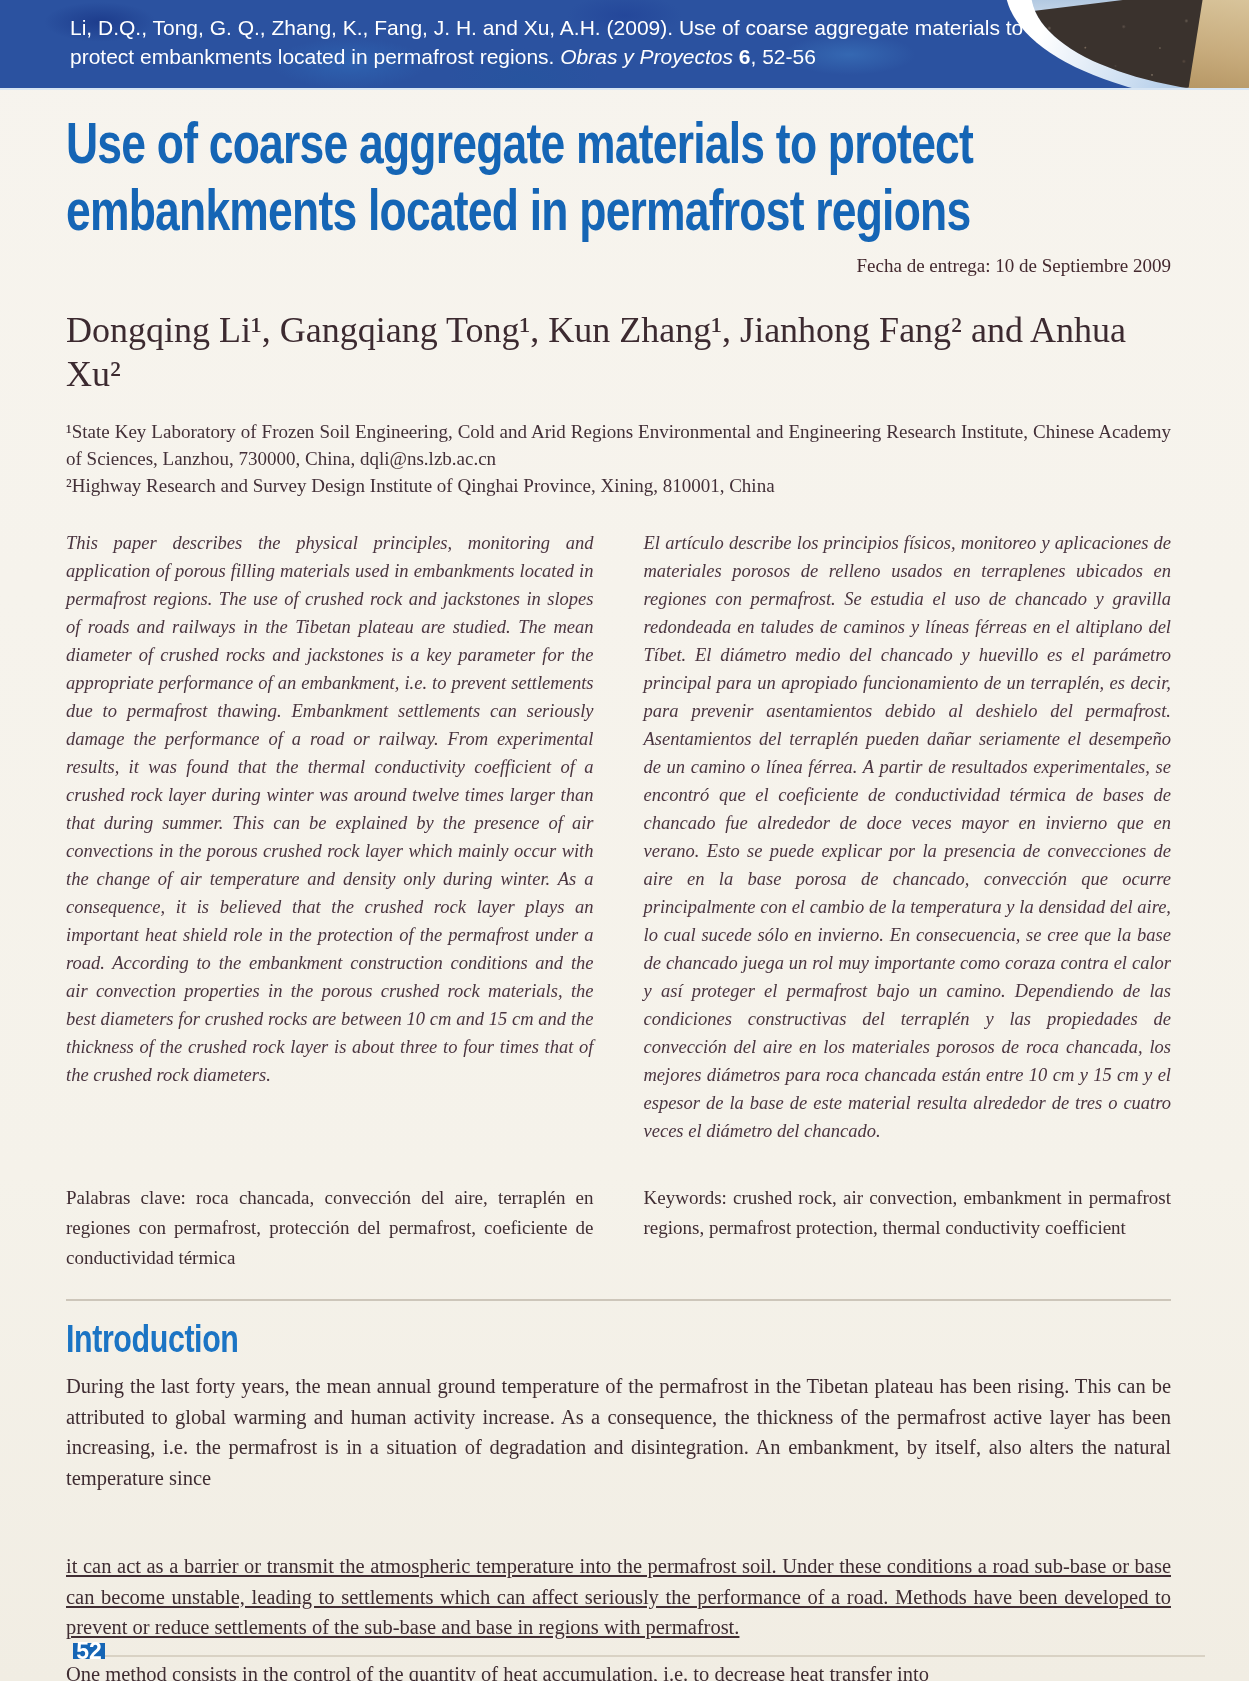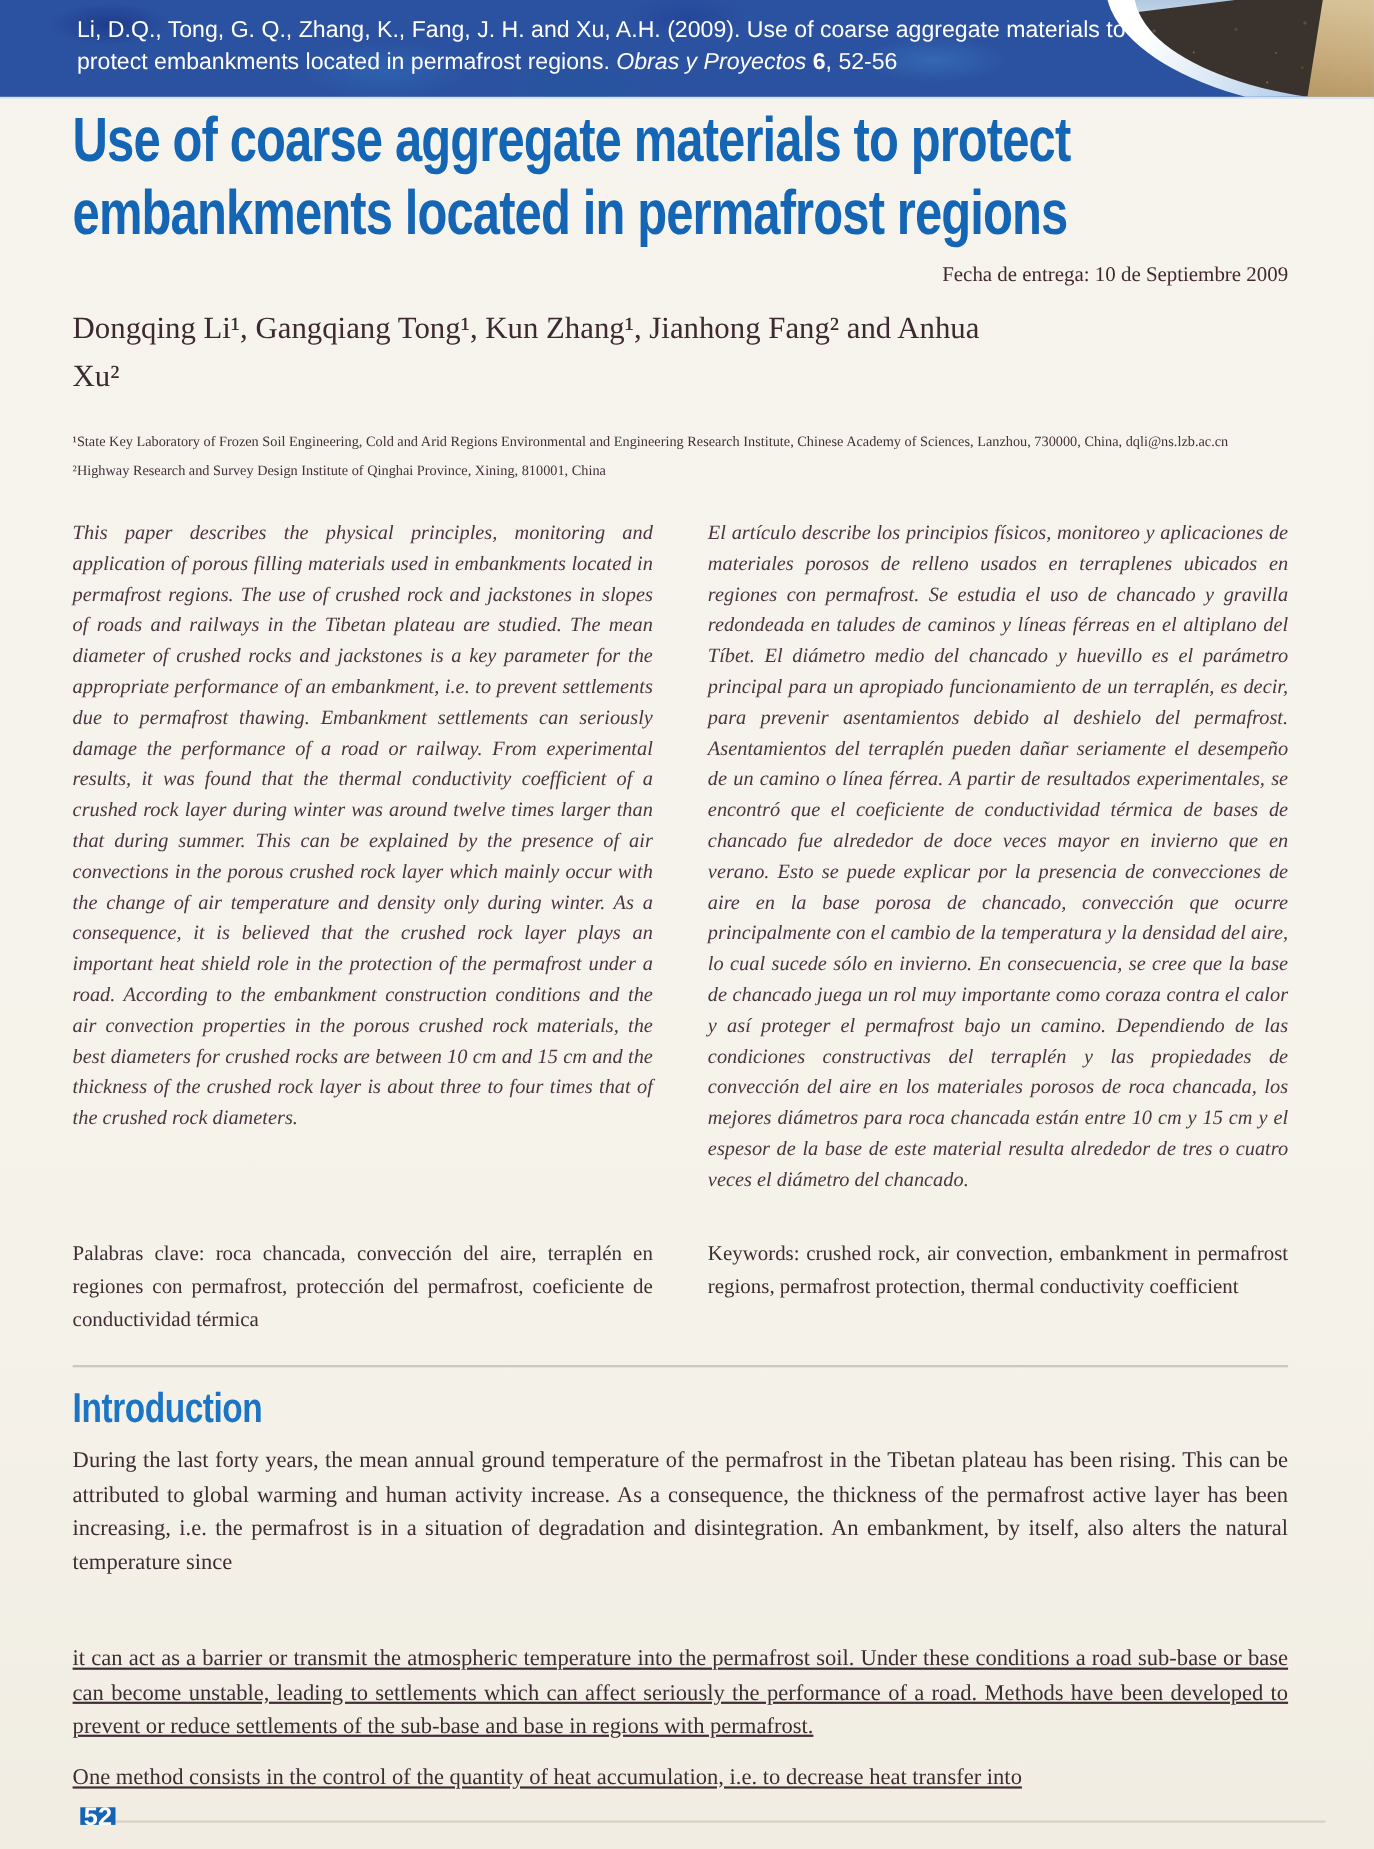--- a/index.html
+++ b/index.html
@@ -65,32 +65,32 @@
   }
   .photo .sand {
     position:absolute; right:-14px; top:4px; width:86px; height:110px;
     transform:rotate(9deg);
     background:linear-gradient(180deg,#d9c59c 0%,#c7ab7c 55%,#b2925f 100%);
   }
 
   
   .content { position:relative; width:1105px; margin-left:66px; }
 
-  h1 { margin-top:4px; }
+  h1 { margin-top:20px; }
   .title-line {
     font-family:"Liberation Sans", sans-serif; font-weight:bold;
     font-size:57px; line-height:67px; letter-spacing:-1px; color:#1565b5;
     white-space:nowrap; transform:scaleX(0.78); transform-origin:left;
   }
 
   .dates { margin-top:8px; text-align:right; font-size:19px; line-height:28px; color:#43282e; }
 
-  .authors { margin-top:13px; font-size:28px; line-height:44px; color:#3c2a30; }
+  .authors { margin-top:28px; font-size:36px; line-height:44px; color:#3c2a30; }
 
-  .affiliations { margin-top:22px; font-size:13px; line-height:27px; text-align:justify; color:#43303ad9; color:#433038; }
+  .affiliations { margin-top:22px; font-size:19px; line-height:27px; text-align:justify; color:#43303ad9; color:#433038; }
 
   .two-col { display:flex; gap:50px; }
   .two-col > * { flex:1; min-width:0; }
 
   .abstract-row { margin-top:30px; }
   .abstract {
     font-style:italic; font-size:18.5px; line-height:28px;
     text-align:justify; color:#4a3540;
   }
 

